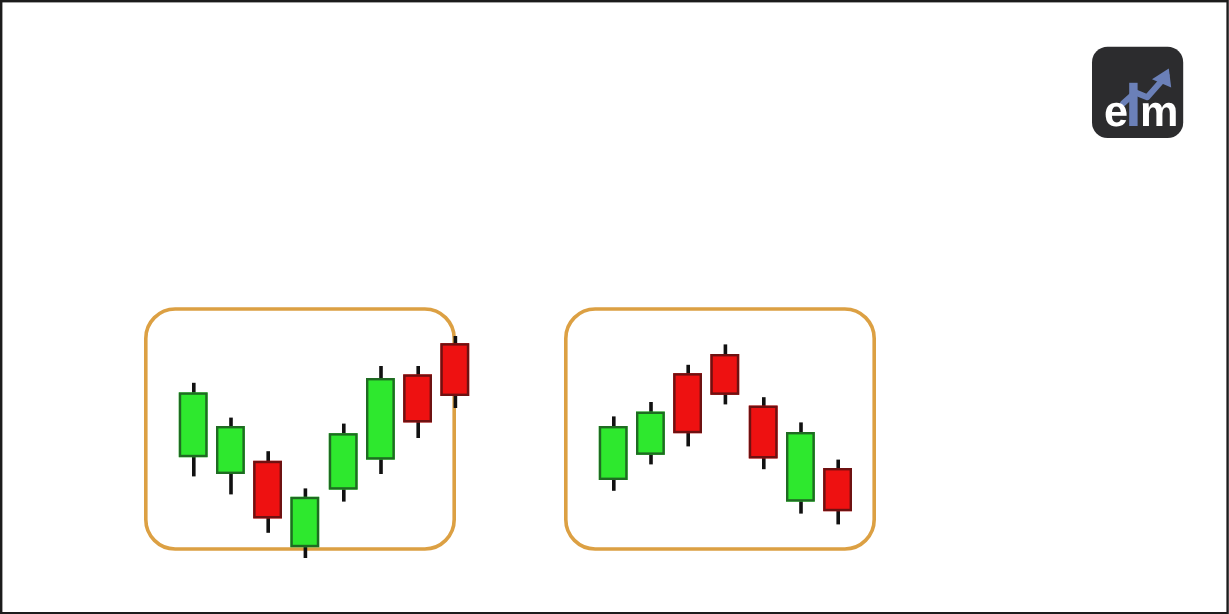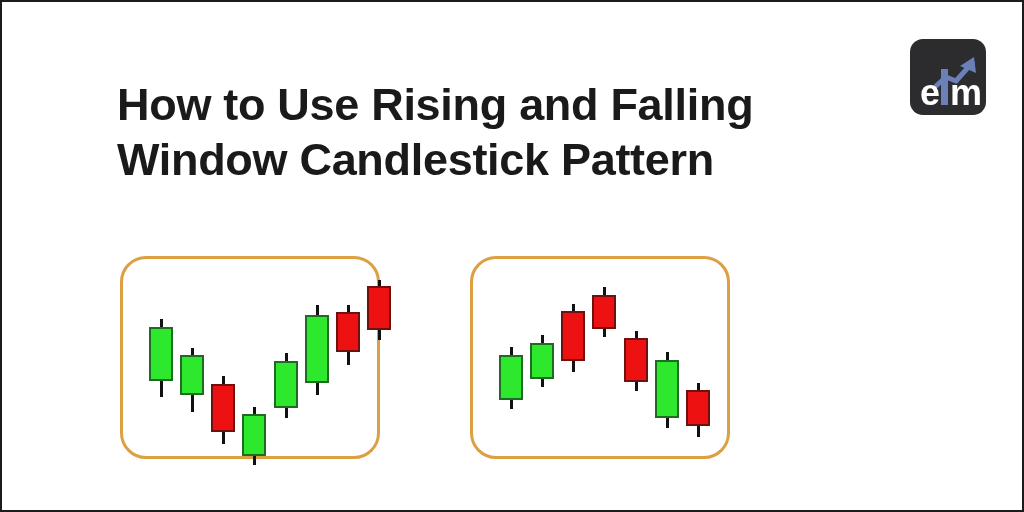--- a/index.html
+++ b/index.html
@@ -99,22 +99,20 @@
   .body.down {
     background: #ee1111;
     border-color: #6e1111;
   }
 </style>
 </head>
 <body>
 
 <div id="canvas">
 
-  <div id="page-title">How to Use Rising and Falling
-Window Candlestick Pattern</div>
 
   <div id="logo">
     <div class="logo-plate"></div>
     <svg width="76" height="76" viewBox="0 0 76 76">
       <g>
         <polyline points="26,47 36,38 46,42 62,24" fill="none" stroke="#6b80b8" stroke-width="5" stroke-linecap="round" stroke-linejoin="round"></polyline>
         <polygon points="64,18 66,34 50,27" fill="#6b80b8"></polygon>
       </g>
       <rect x="31" y="30" width="7" height="36" fill="#6b80b8"></rect>
       <text x="10" y="66" font-family="'Liberation Sans', sans-serif" font-size="36" font-weight="bold" fill="#ffffff">e</text>

